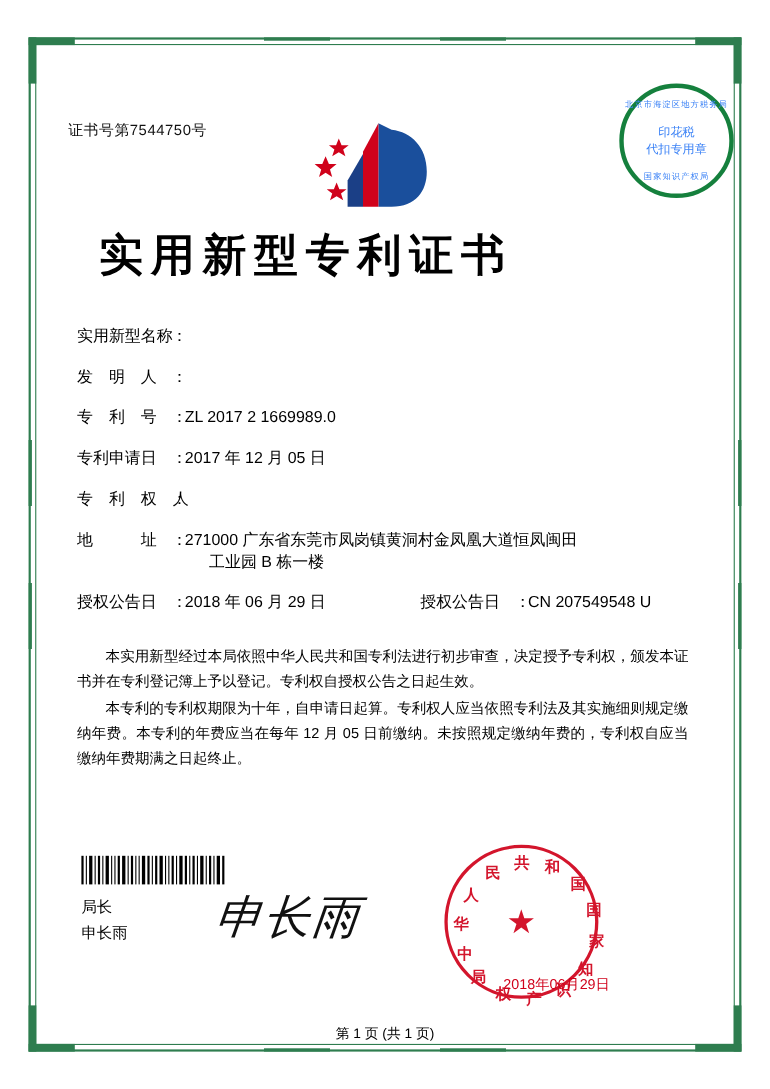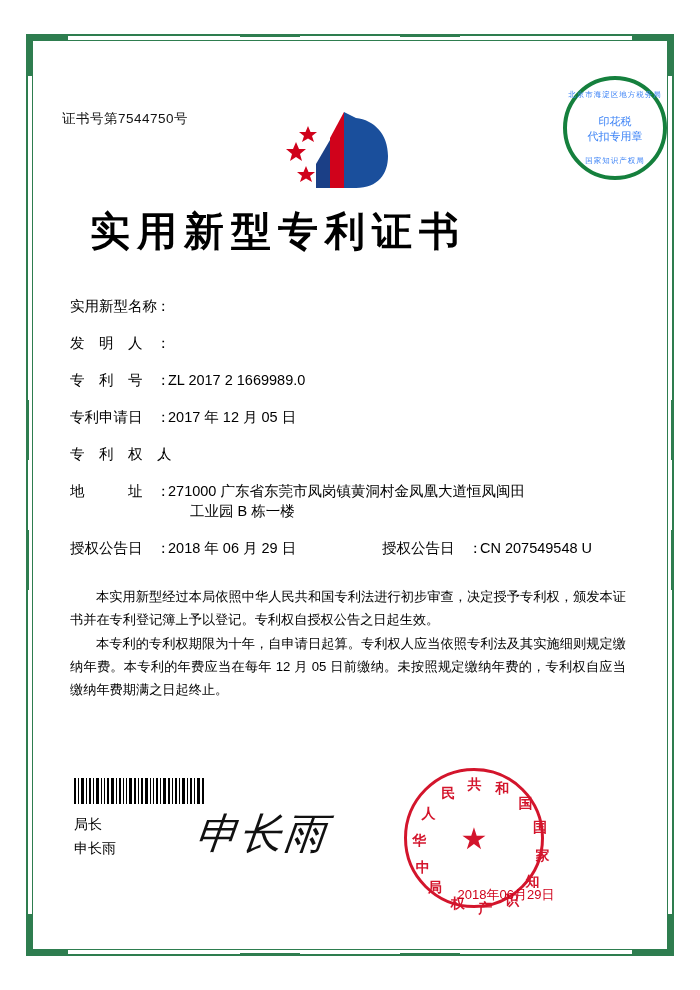--- a/index.html
+++ b/index.html
@@ -430,14 +430,15 @@
       <span style="transform:rotate(124deg) translate(0,-62px) rotate(-124deg);">知</span>
       <span style="transform:rotate(150deg) translate(0,-62px) rotate(-150deg);">识</span>
       <span style="transform:rotate(176deg) translate(0,-62px) rotate(-176deg);">产</span>
       <span style="transform:rotate(202deg) translate(0,-62px) rotate(-202deg);">权</span>
       <span style="transform:rotate(228deg) translate(0,-62px) rotate(-228deg);">局</span>
     </div>
     <div class="star">★</div>
   </div>
   <div class="seal-date">2018年06月29日</div>
 
+  <div class="footer">第 1 页 (共 1 页)</div>
 
 </div>
 
 </body></html>

